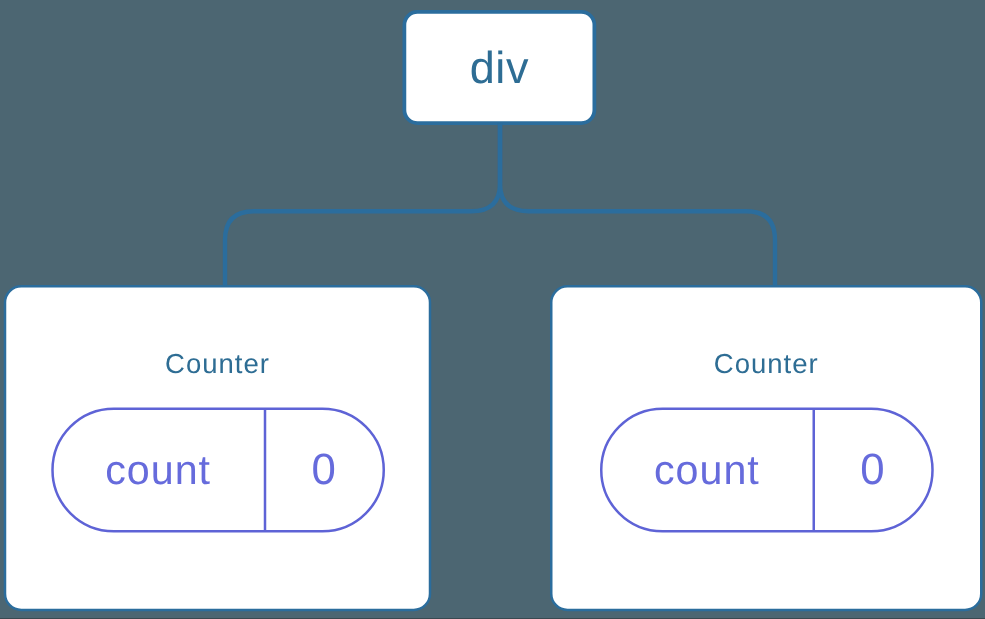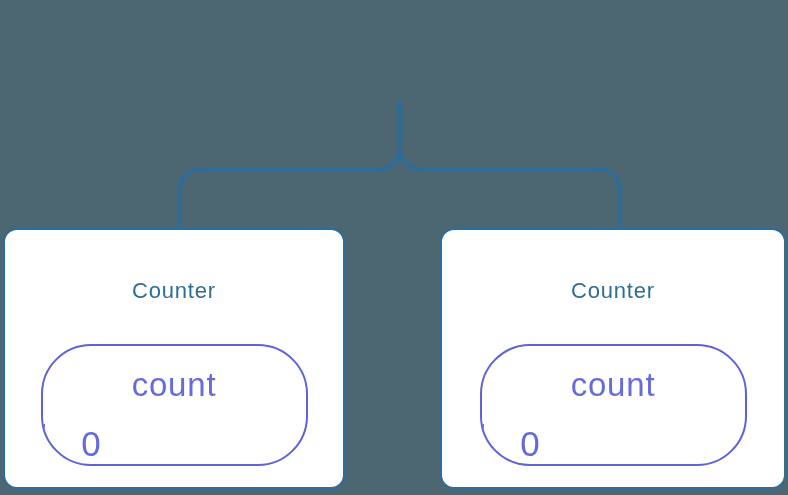--- a/index.html
+++ b/index.html
@@ -67,29 +67,28 @@
   .card-right { left: 440px; width: 346px; }
   .component-title {
     margin-top: 42px;
     font-size: 22px;
     line-height: 38px;
     font-weight: 500;
     letter-spacing: 0.8px;
     color: var(--node-text);
   }
   .state-pill {
-    margin-top: 34px;
+    margin-top: 16px;
     width: 267px;
-    height: 122px;
+    height: 100px;
     border: 2px solid var(--state-border);
     border-radius: 50px;
     background: var(--card-background);
     display: flex;
     overflow: hidden;
-    flex-direction: column;
   }
   .state-name {
     flex: 1;
     display: flex;
     align-items: center;
     justify-content: center;
     font-size: 33px;
     letter-spacing: 0.8px;
     color: var(--state-text);
   }
@@ -101,20 +100,23 @@
     justify-content: center;
     font-size: 35px;
     color: var(--state-text);
   }
 </style>
 </head>
 <body>
 
 <div id="screen">
 
+  <div class="root-node">
+    <span>div</span>
+  </div>
 
   <svg class="connector" viewBox="0 0 788 495" xmlns="http://www.w3.org/2000/svg">
     <path d="M 400 99 L 400 147 Q 400 169 377 169 L 203 169 Q 180 169 180 192 L 180 230"></path>
     <path d="M 400 99 L 400 147 Q 400 169 423 169 L 597 169 Q 620 169 620 192 L 620 230"></path>
   </svg>
 
   <div class="counter-card card-left">
     <div class="component-title">Counter</div>
     <div class="state-pill">
       <div class="state-name">count</div>

